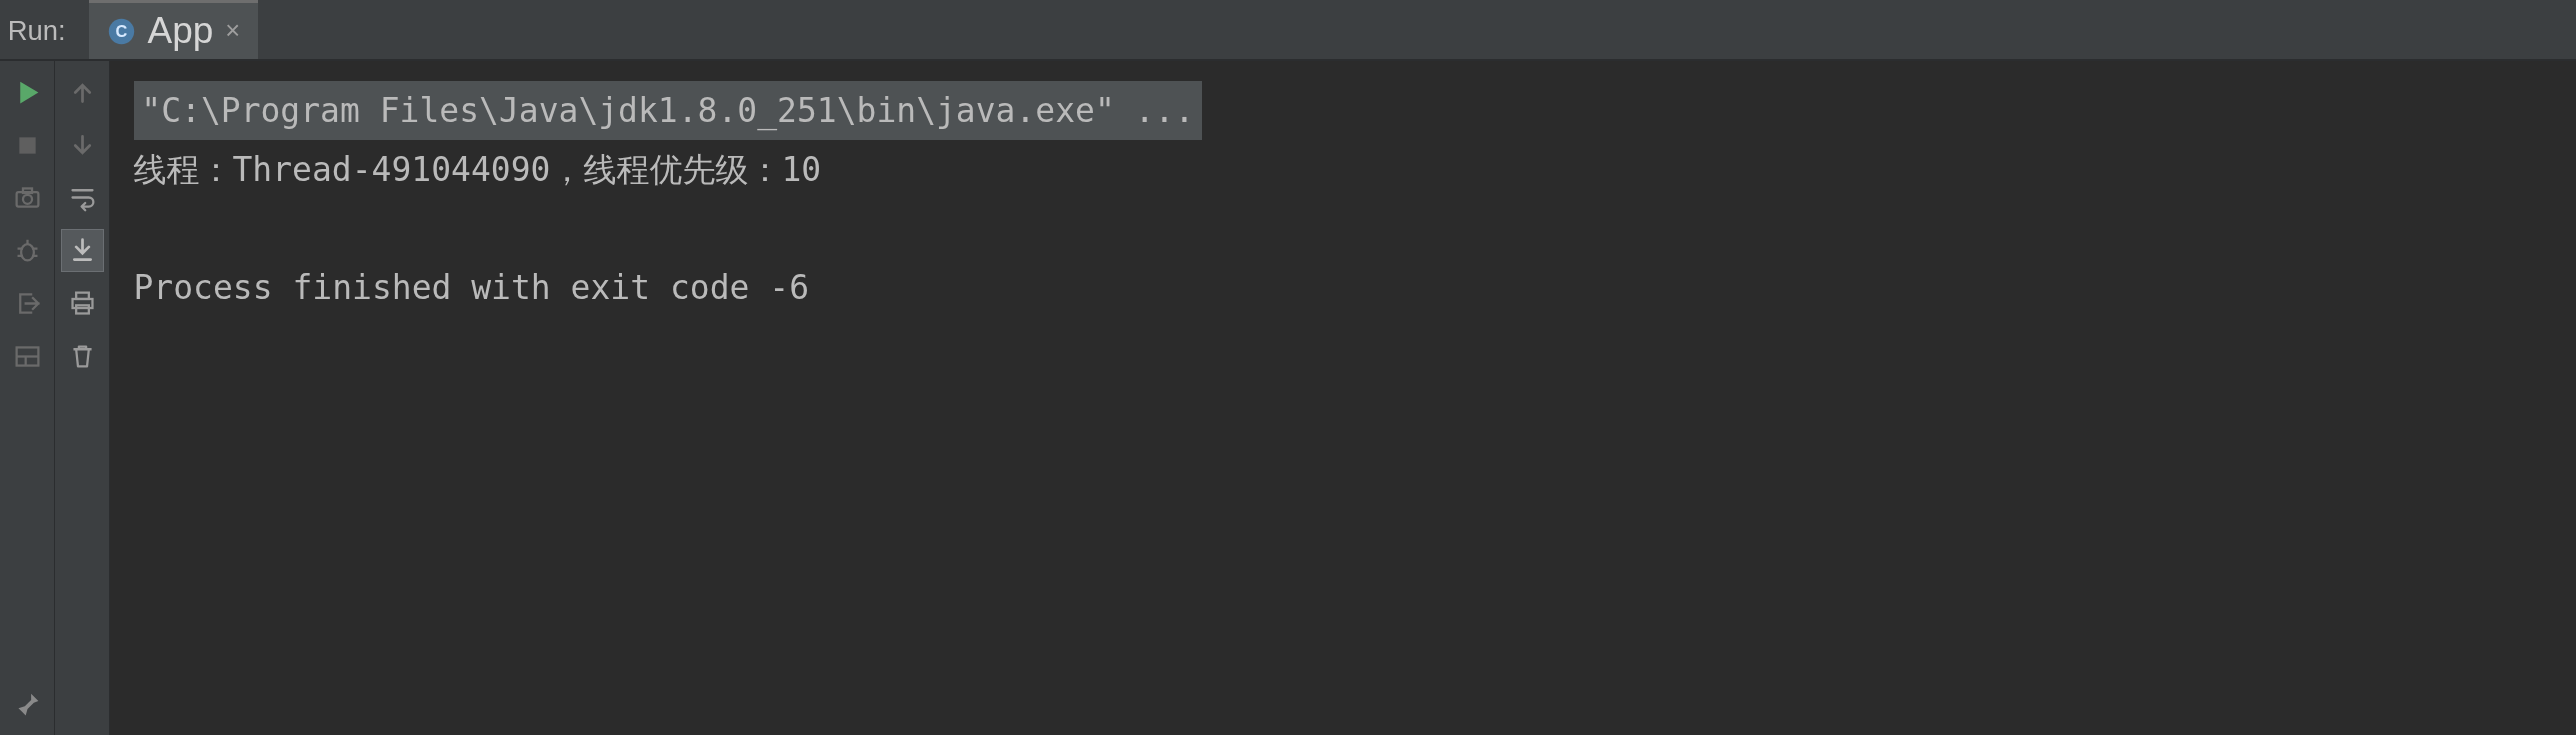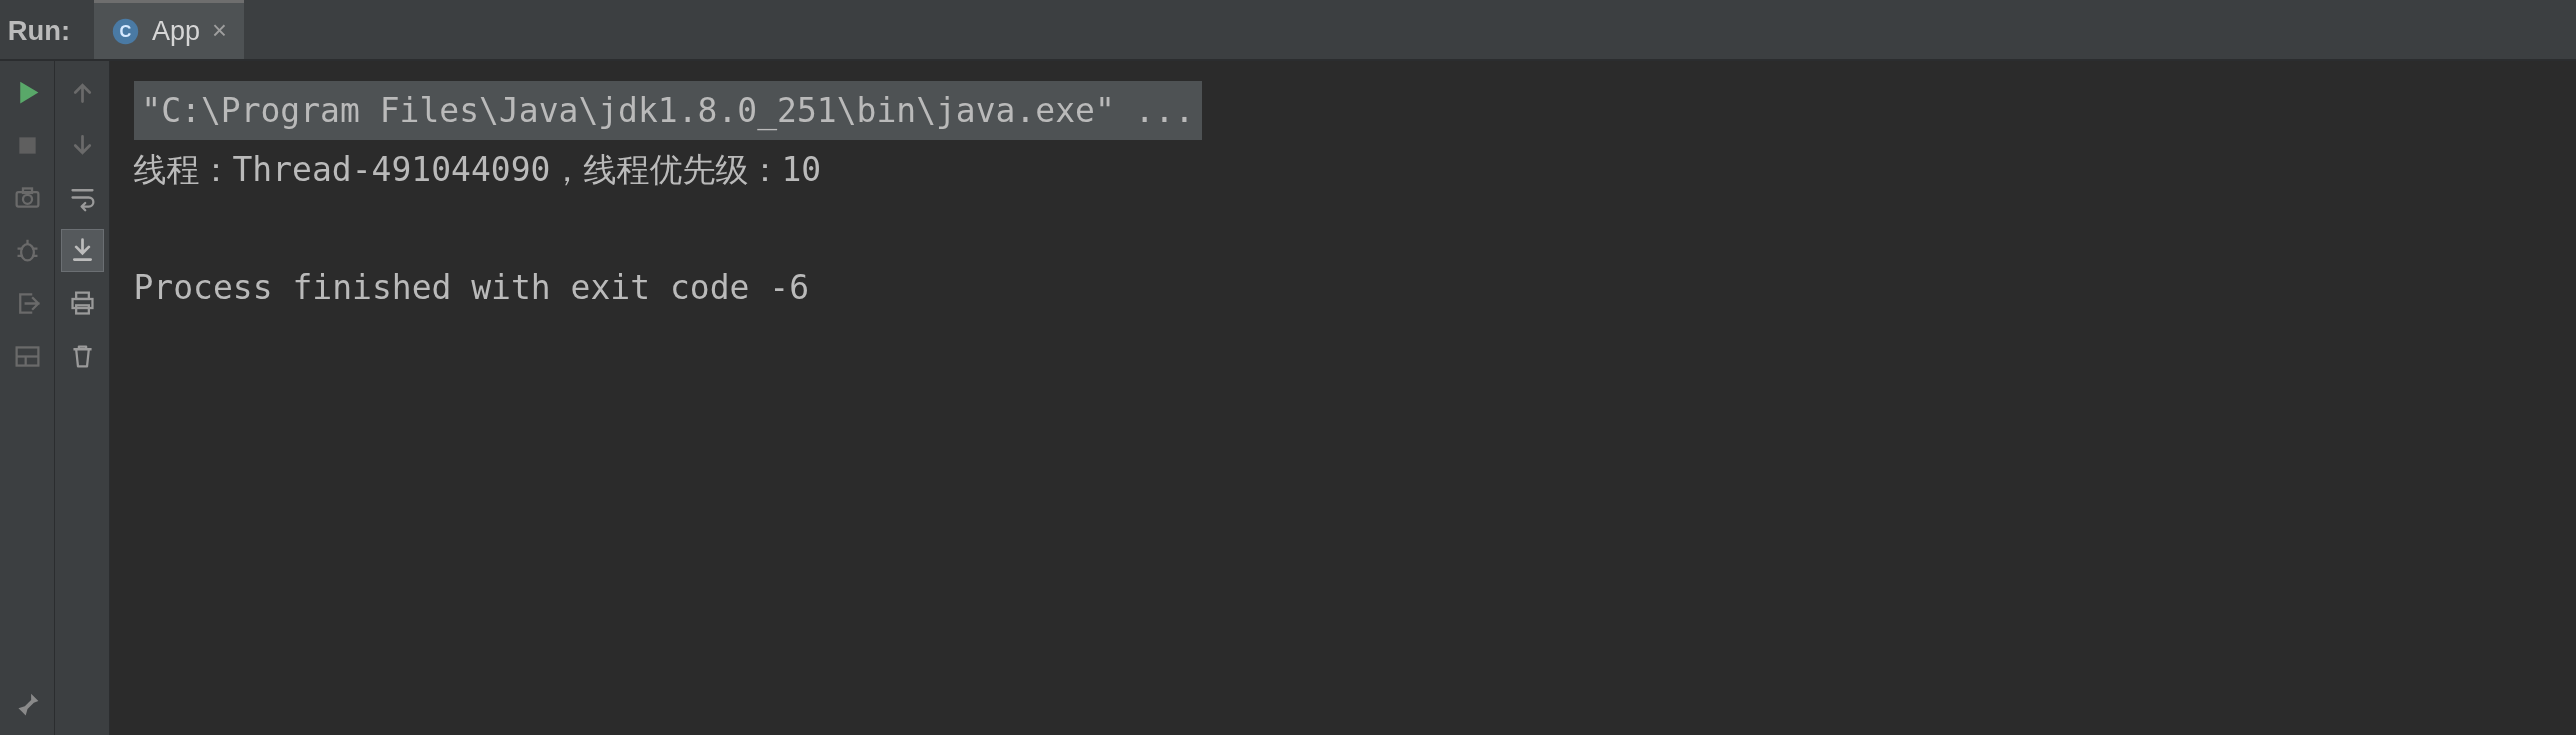--- a/index.html
+++ b/index.html
@@ -24,34 +24,33 @@
     display: flex;
     align-items: center;
     border-bottom: 2px solid #2b2d2f;
     padding-left: 7.8px;
     font-size: 27.4px;
   }
   .run-label {
     color: #bbbbbb;
     margin-right: 23.5px;
     padding-top: 3.9px;
-    font-weight: bold;
   }
   .tab {
     display: flex;
     align-items: center;
     height: 100%;
     padding: 0 17.6px;
     border-top: 3.9px solid #6e6e6e;
     background: #4e5254;
     cursor: pointer;
     gap: 11.8px;
   }
   .tab .class-icon svg { width: 29px; height: 29px; display:block; }
-  .tab-label { color: #d6d6d6; font-size: 27px; }
+  .tab-label { color: #d6d6d6; font-size: 37px; }
   .tab-close { color: #9e9e9e; font-size: 25.5px; line-height:1; }
 
   
   .body {
     flex: 1 1 auto;
     display: flex;
     min-height: 0;
     background: #2b2b2b;
   }
   .col {

